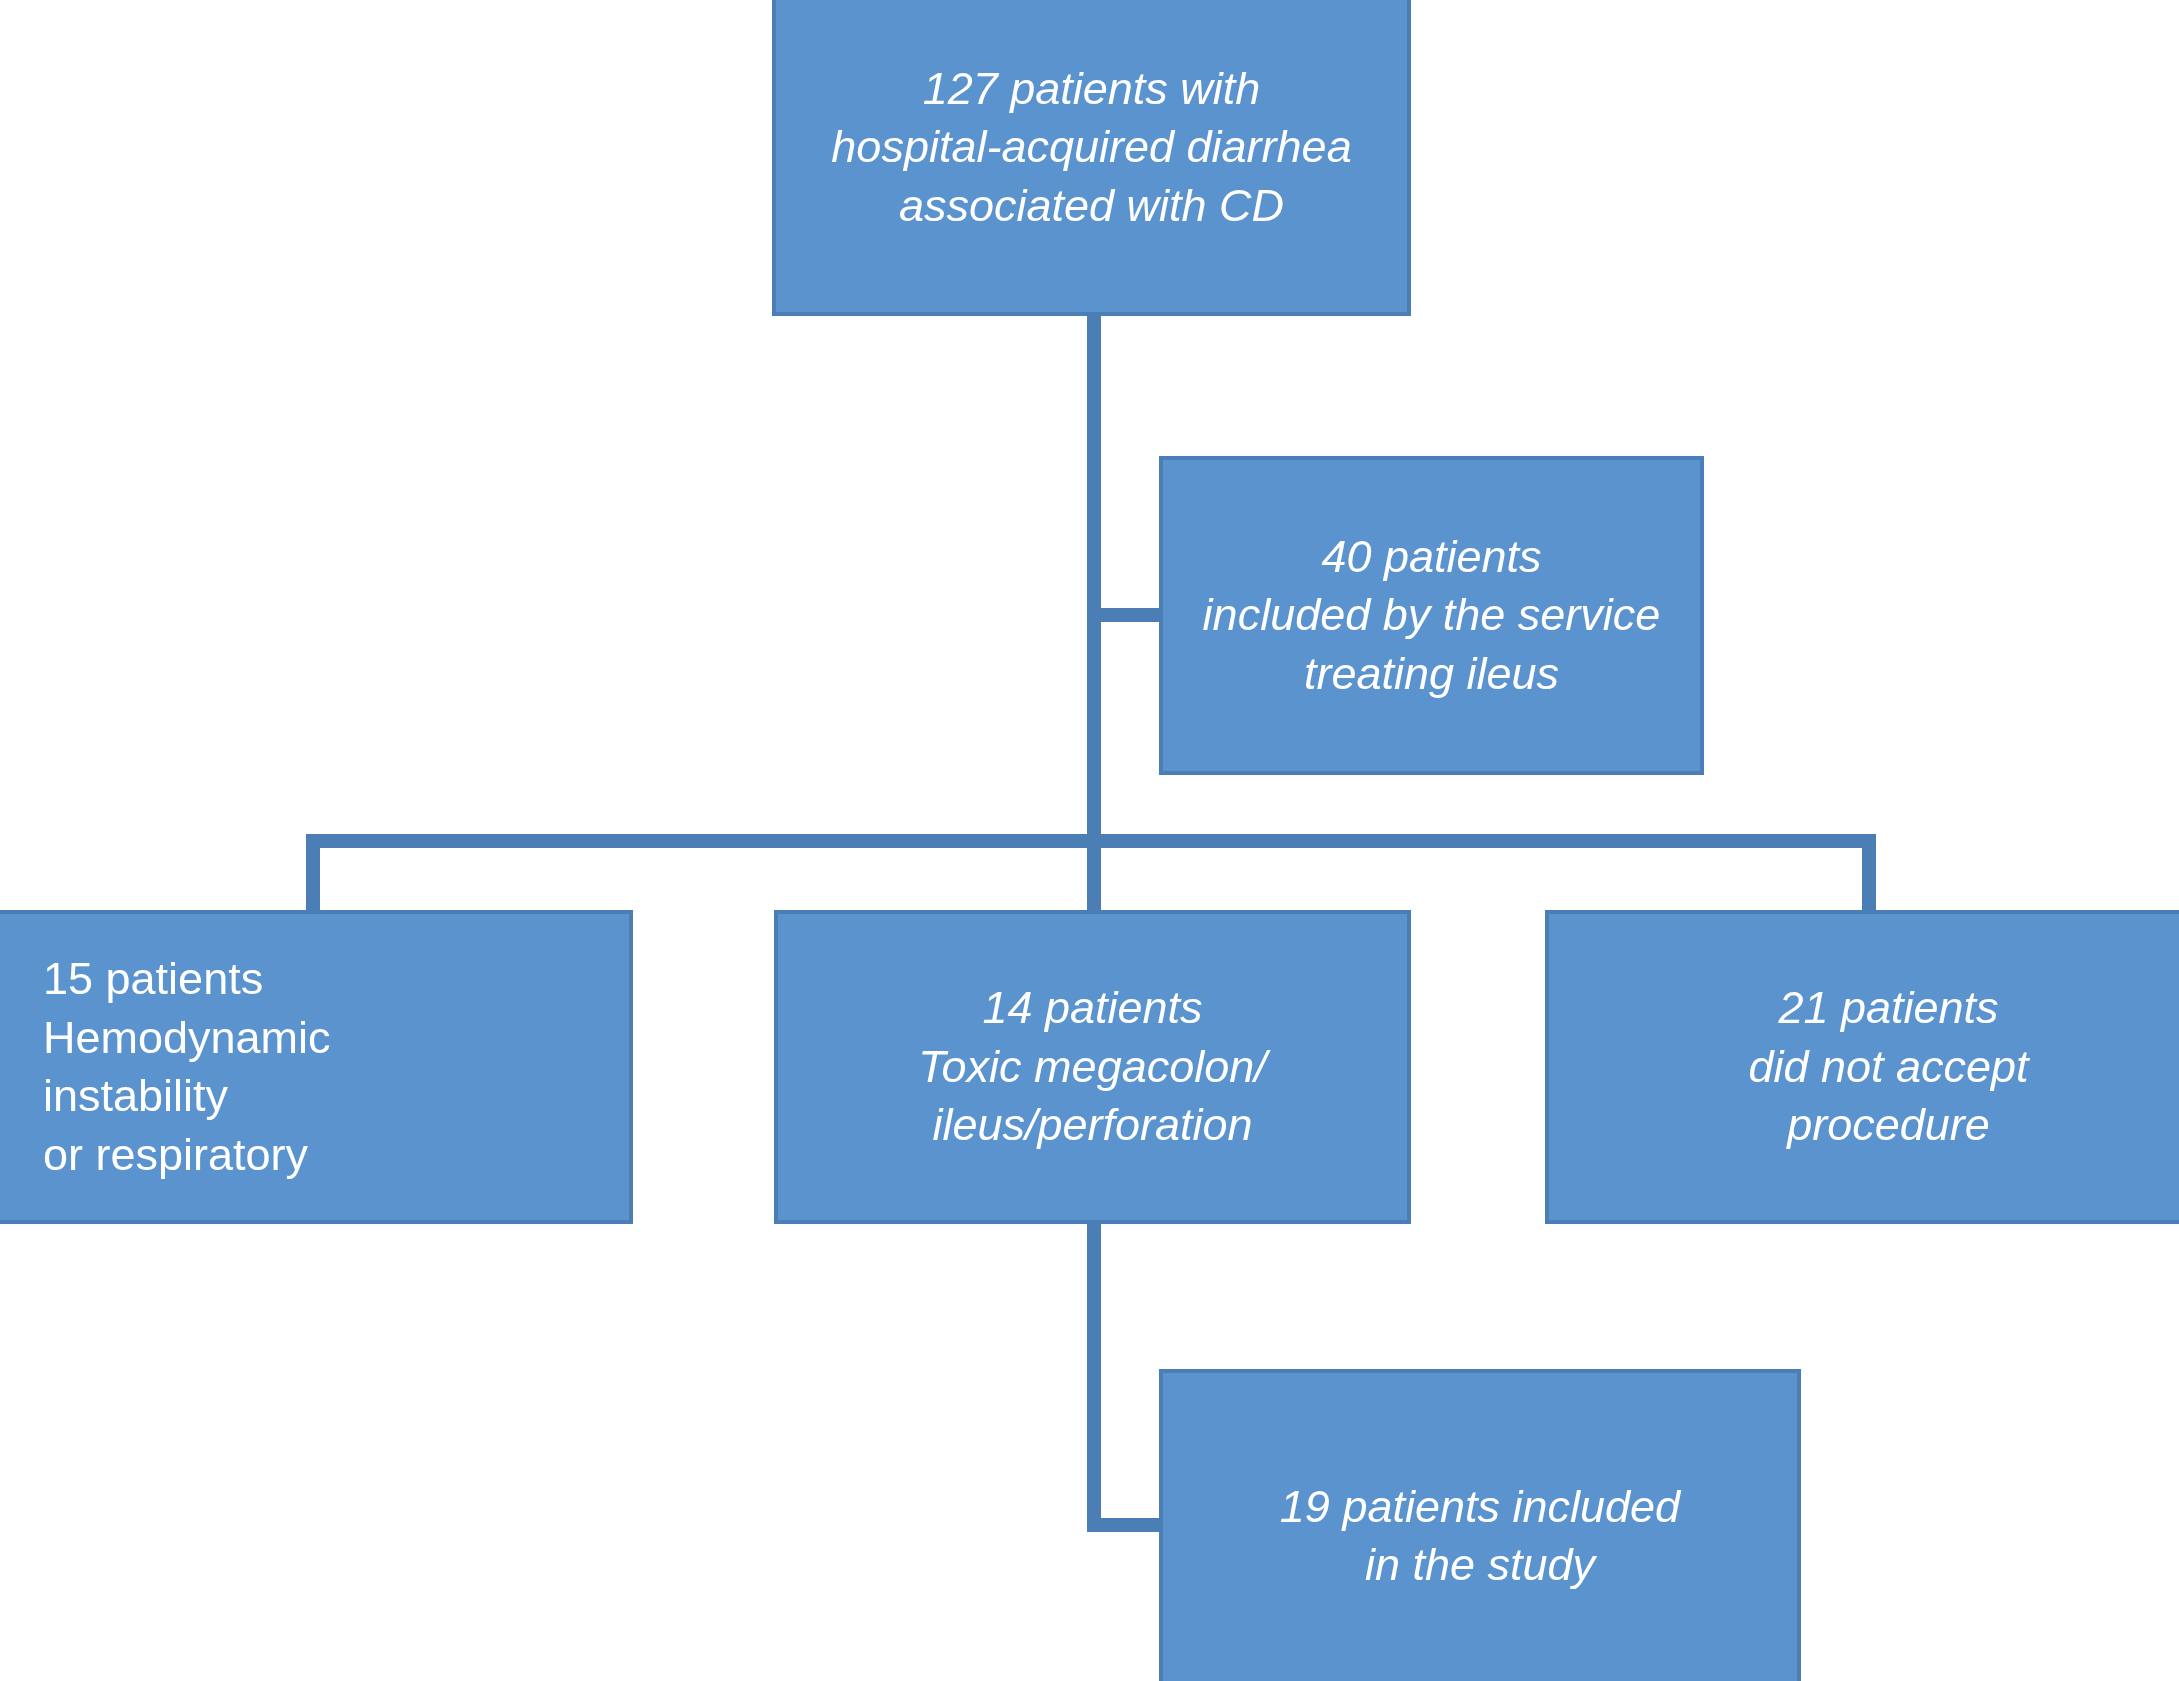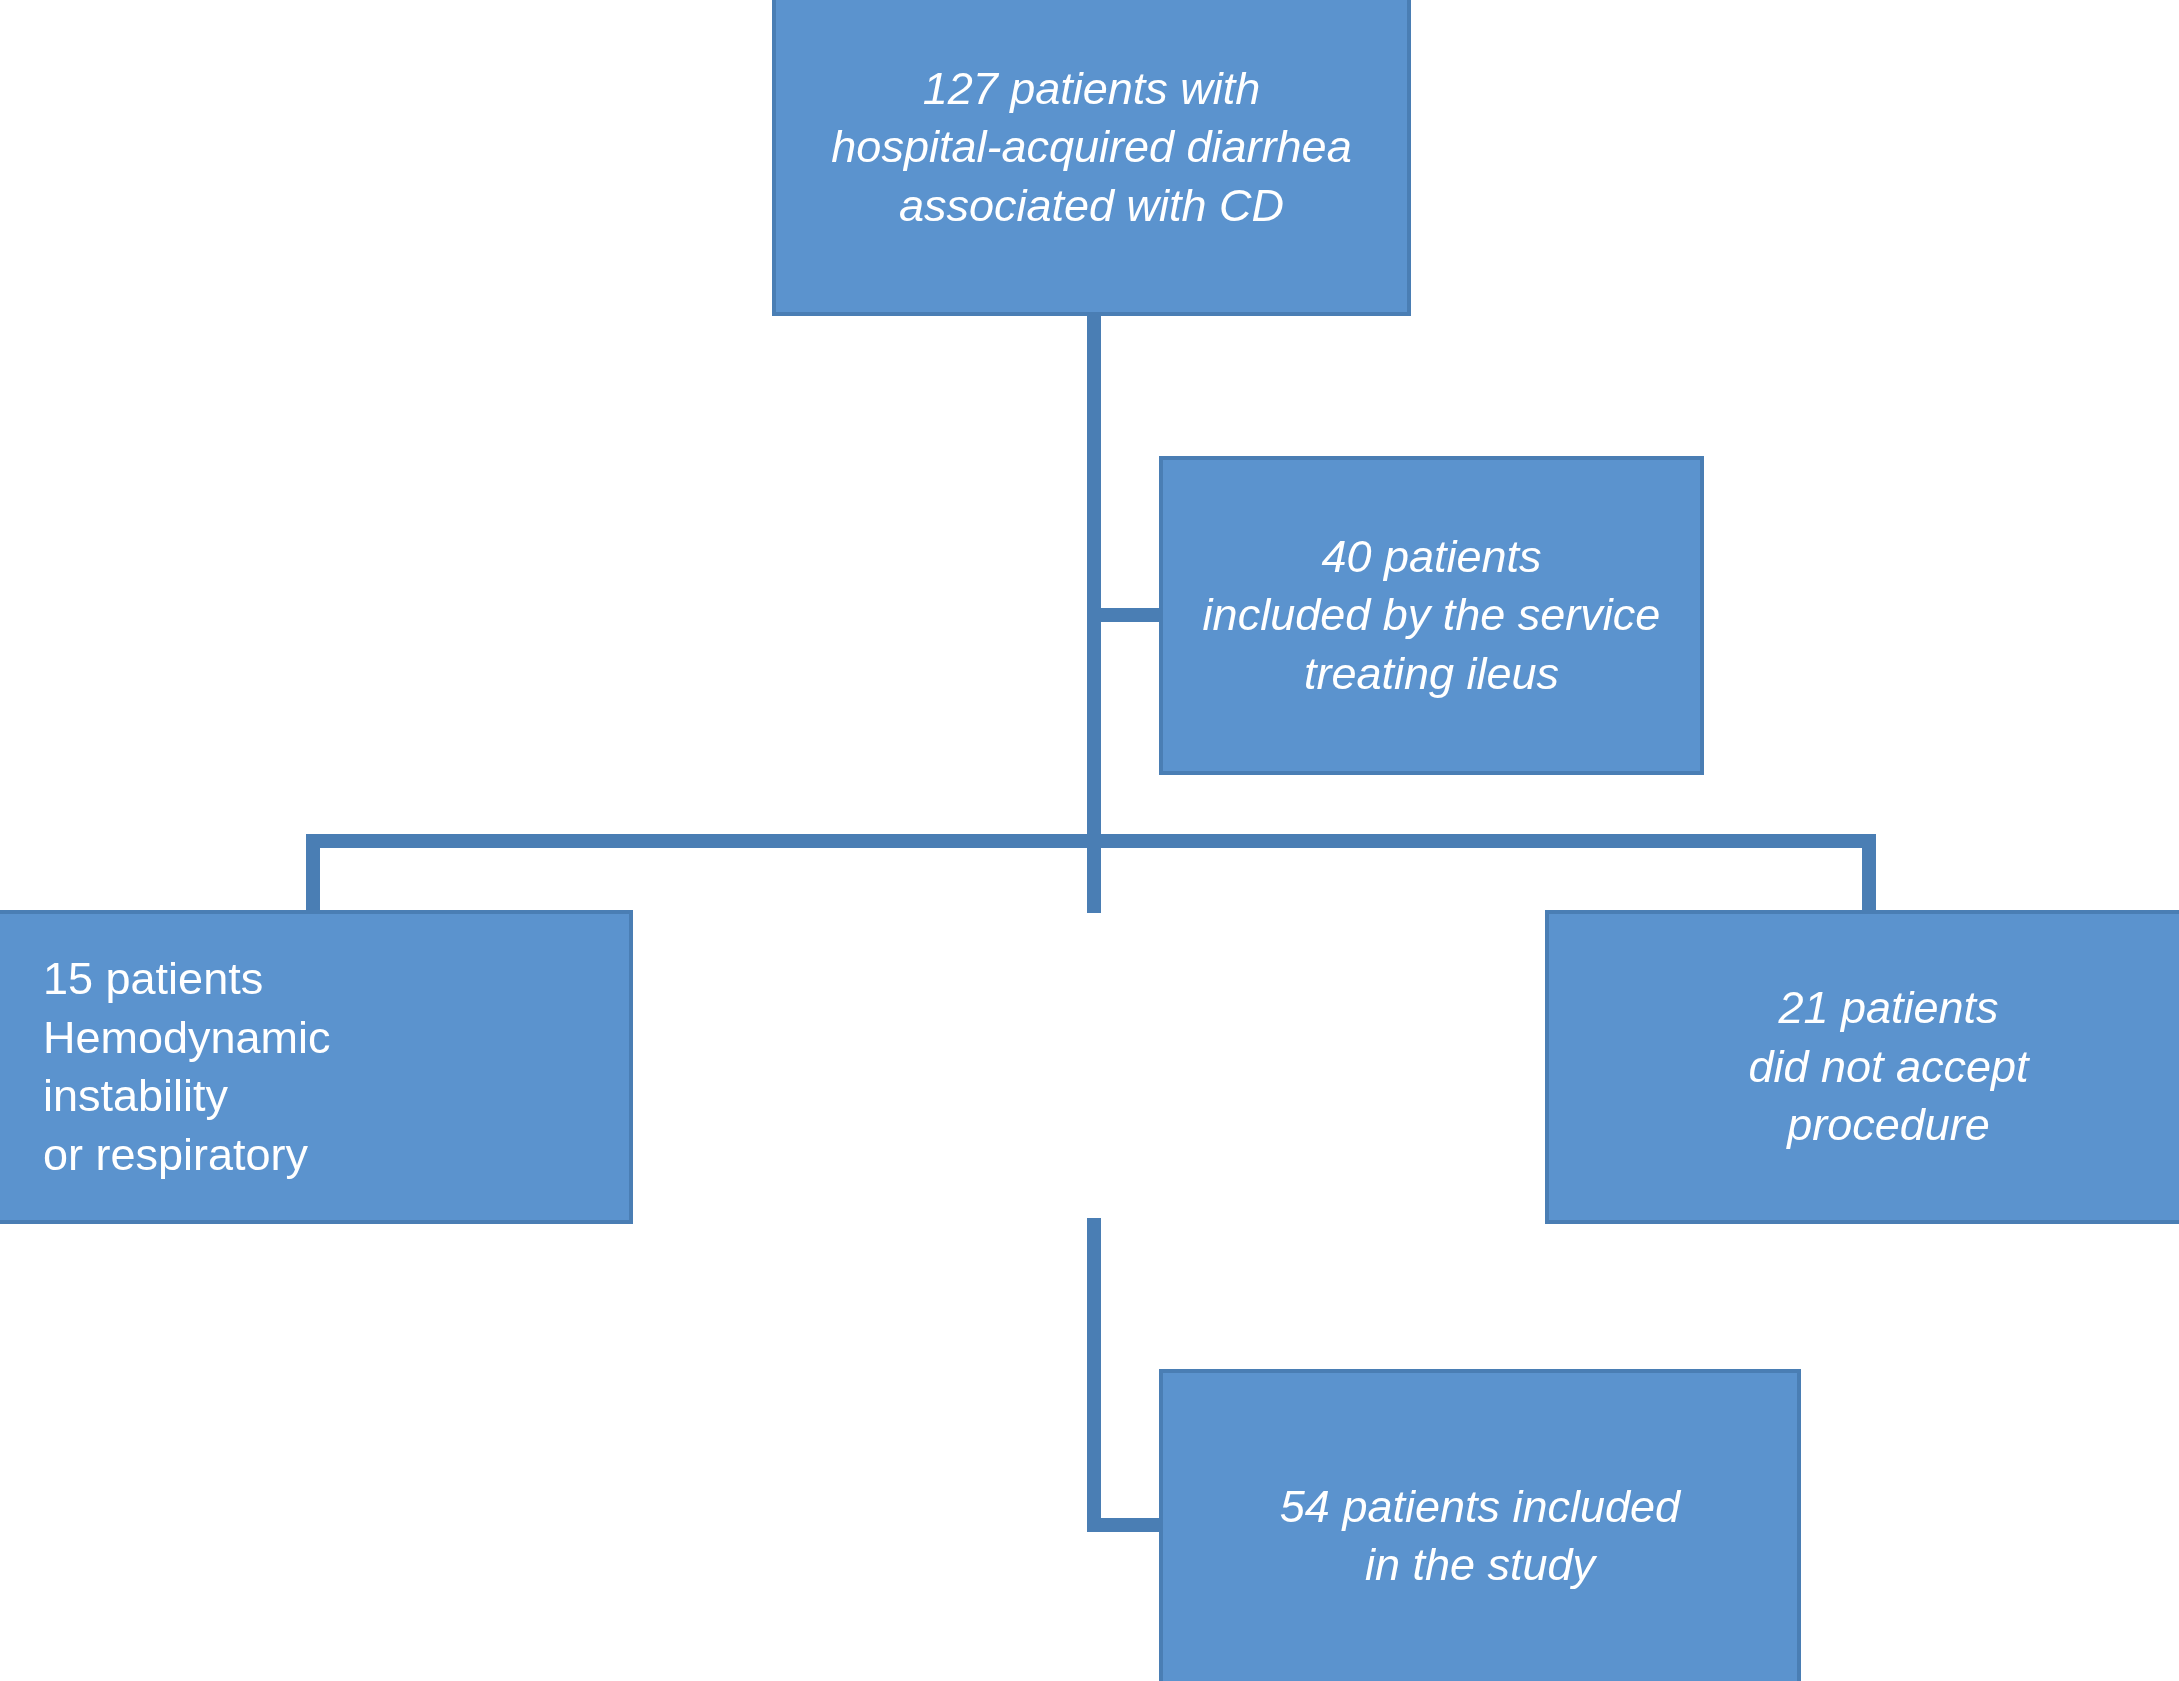--- a/index.html
+++ b/index.html
@@ -110,30 +110,37 @@
 
   <div class="node left-text" id="node-unstable">
     <div class="lines">
       <span class="node-line">15 patients</span>
       <span class="node-line">Hemodynamic</span>
       <span class="node-line">instability</span>
       <span class="node-line">or respiratory</span>
     </div>
   </div>
 
+  <div class="node center-text" id="node-megacolon">
+    <div class="lines">
+      <span class="node-line">14 patients</span>
+      <span class="node-line">Toxic megacolon/</span>
+      <span class="node-line">ileus/perforation</span>
+    </div>
+  </div>
 
   <div class="node center-text" id="node-refused">
     <div class="lines">
       <span class="node-line">21 patients</span>
       <span class="node-line">did not accept</span>
       <span class="node-line">procedure</span>
     </div>
   </div>
 
   <div class="node center-text" id="node-included">
     <div class="lines">
-      <span class="node-line">54 patients included</span>
+      <span class="node-line">19 patients included</span>
       <span class="node-line">in the study</span>
     </div>
   </div>
 
 </div>
 
 
 </body></html>

